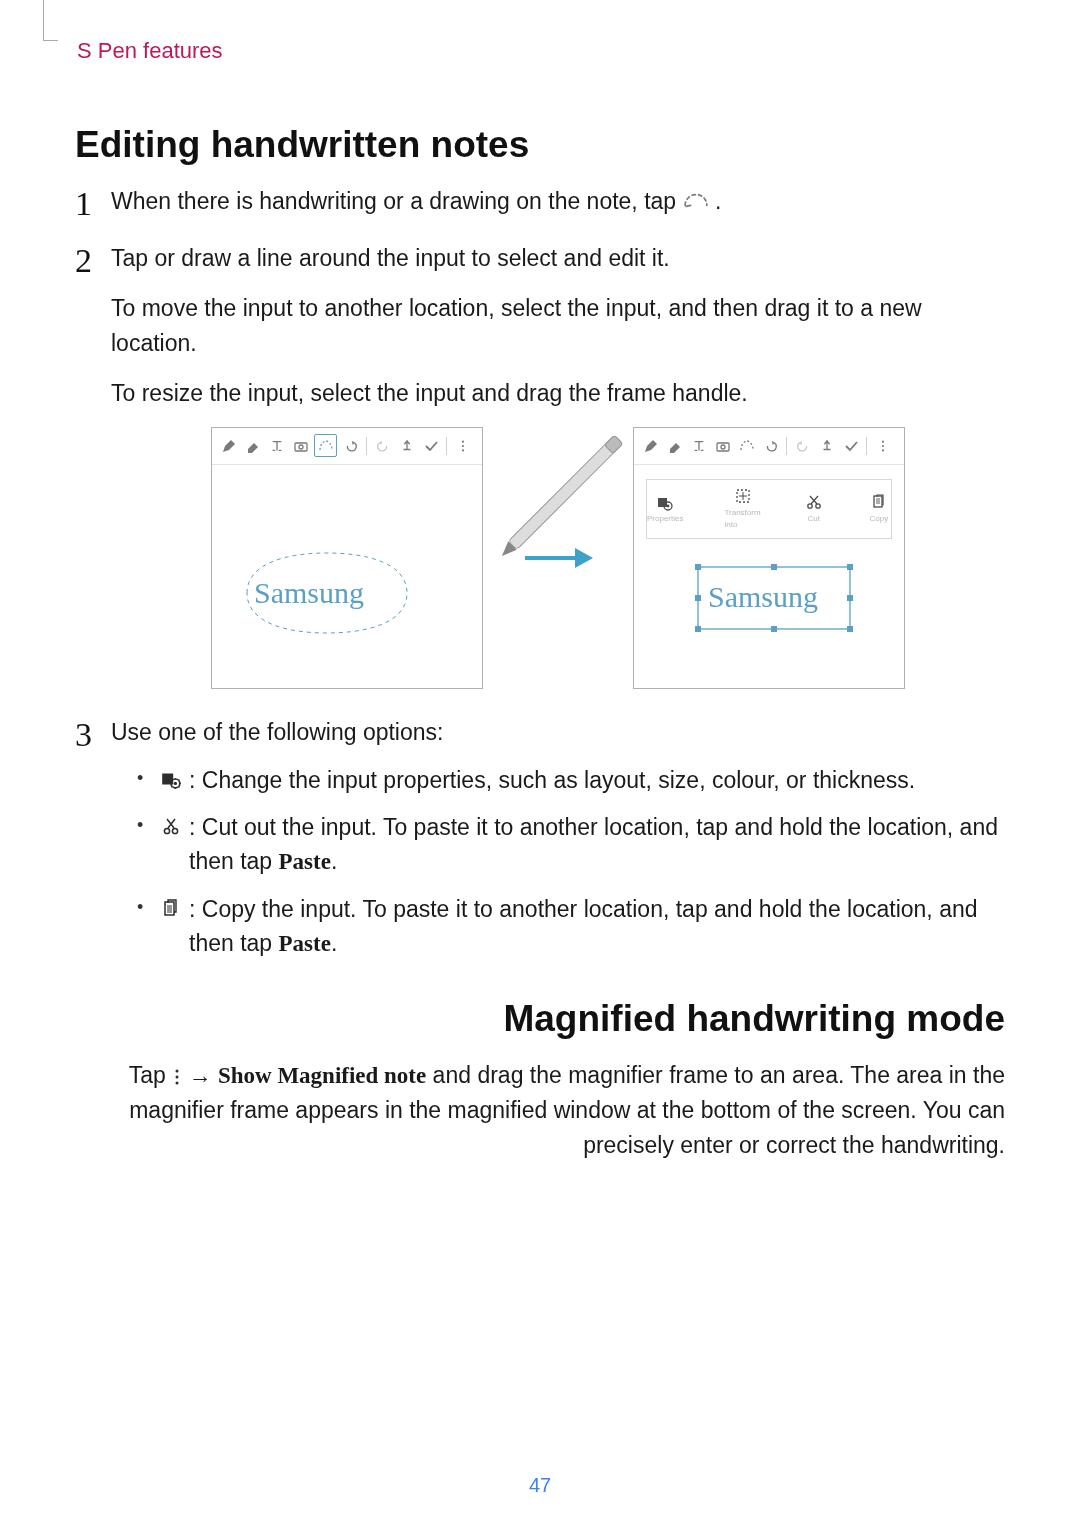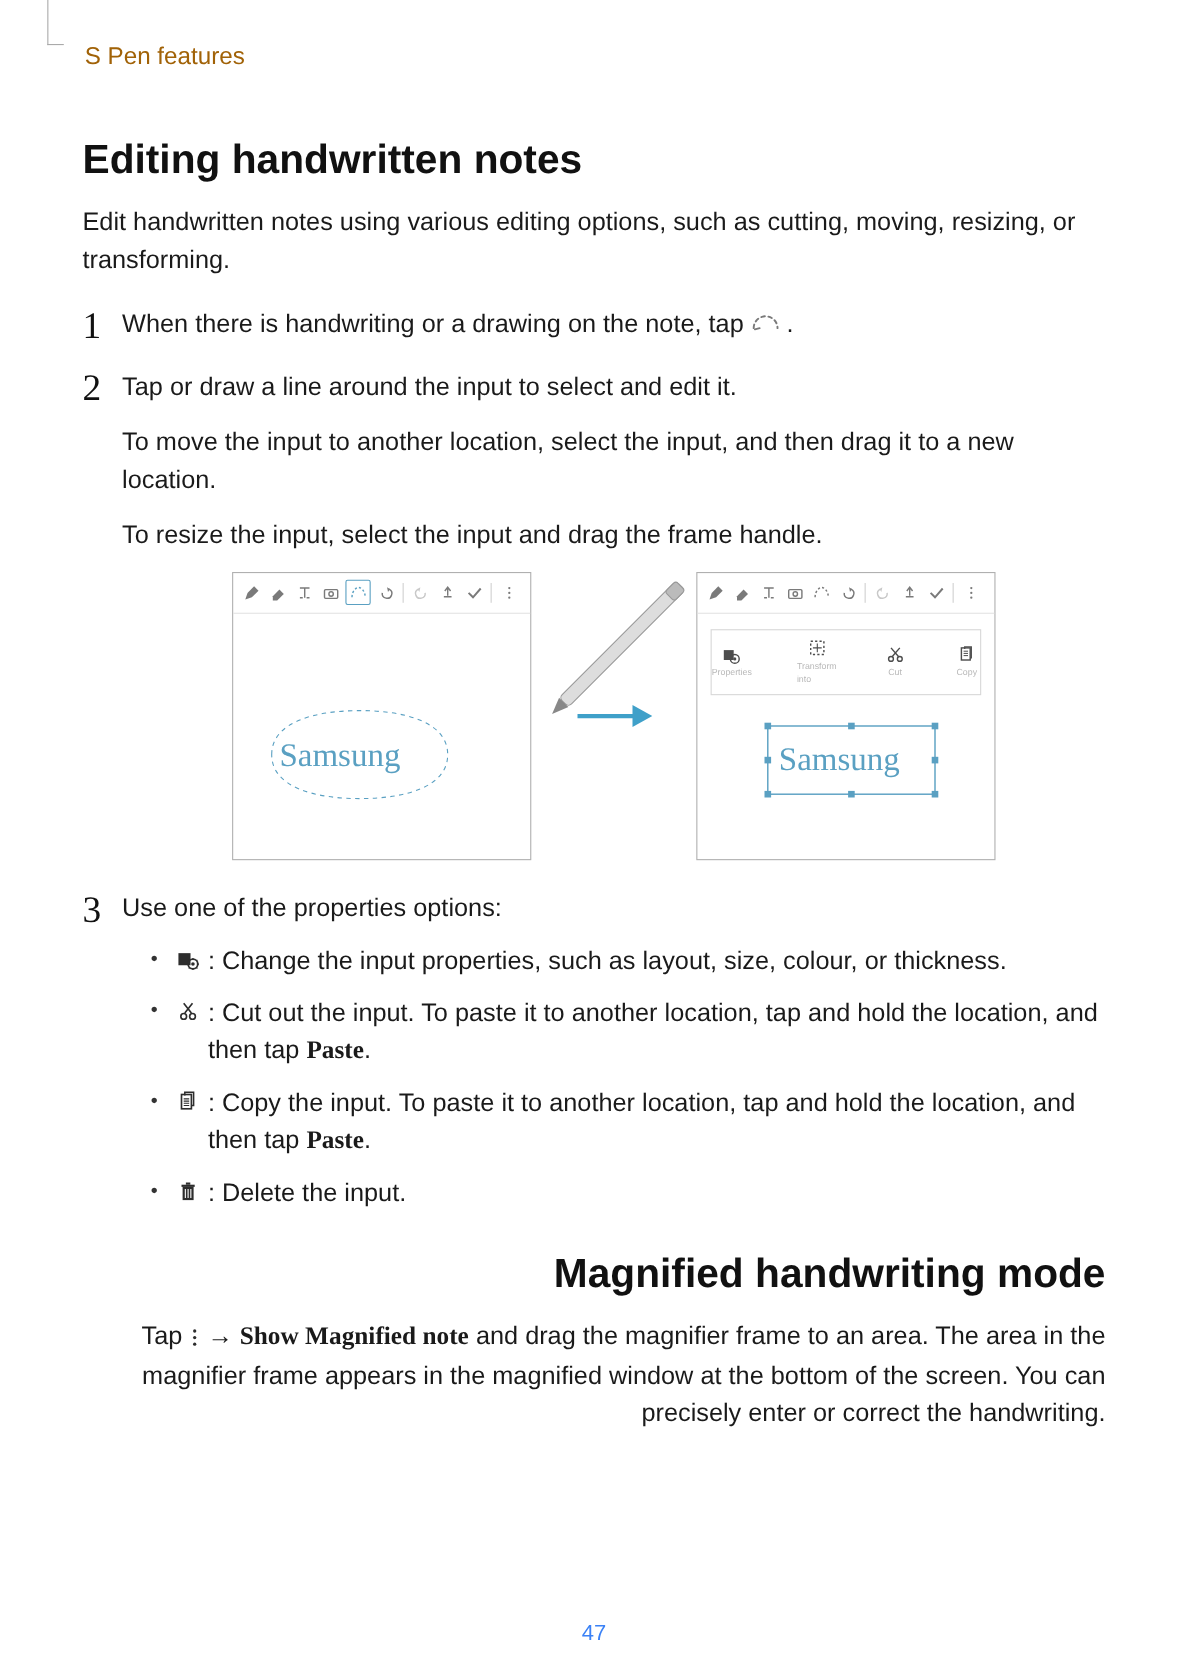--- a/index.html
+++ b/index.html
@@ -20,21 +20,21 @@
     position: absolute;
     left: 43px;
     top: 0;
     width: 14px;
     height: 40px;
     border-left: 1px solid #aaa;
     border-bottom: 1px solid #aaa;
   }
   .breadcrumb {
     font-size: 22px;
-    color: #a16207;
+    color: #be185d;
     margin-top: -2px;
     margin-left: 2px;
   }
   .content {
     margin-top: 60px;
   }
   h2 {
     font-size: 37px;
     font-weight: 700;
     margin: 0 0 18px 0;
@@ -218,21 +218,20 @@
 
 <div class="page">
   <div class="tab-handle"></div>
 
   <div class="breadcrumb">S Pen features</div>
 
   <div class="content">
 
     <h2>Editing handwritten notes</h2>
 
-    <p>Edit handwritten notes using various editing options, such as cutting, moving, resizing, or transforming.</p>
 
     <ol class="steps">
 
       <li>
         <span class="step-num">1</span>
         <div class="step-body">
           <p>
             <span>When there is handwriting or a drawing on the note, tap </span>
             <span class="inline-icon">
               <svg viewBox="0 0 24 20" width="26" height="22">
@@ -442,21 +441,21 @@
                 <text class="script" x="14" y="44">Samsung</text>
               </svg>
             </div>
           </div>
         </div>
       </li>
 
       <li>
         <span class="step-num">3</span>
         <div class="step-body">
-          <p style="margin-bottom:4px">Use one of the properties options:</p>
+          <p style="margin-bottom:4px">Use one of the following options:</p>
 
           <ul class="iconlist">
             <li>
               <span class="bullet-icon">
                 <svg viewBox="0 0 20 20" width="22" height="22">
                     <rect x="2" y="5" width="10" height="10" fill="#2d2d2d"></rect>
                     <circle cx="14" cy="14" r="4" fill="none" stroke="#2d2d2d" stroke-width="1.5"></circle>
                     <circle cx="14" cy="14" r="1.5" fill="#2d2d2d"></circle>
                     <path d="M14 9v1M14 18v1M9 14h1M18 14h1M10.5 10.5l.7.7M17 17l.7.7M17.7 10.5l-.7.7M10.5 17.7l.7-.7" stroke="#2d2d2d" stroke-width="1"></path>
                   </svg>
@@ -476,31 +475,20 @@
             <li>
               <span class="bullet-icon">
                 <svg viewBox="0 0 20 20" width="20" height="20">
                     <rect x="4" y="4" width="9" height="13" fill="none" stroke="#2d2d2d" stroke-width="1.5"></rect>
                     <path d="M7 5 V2 H15 V14 H13" stroke="#2d2d2d" stroke-width="1.4" fill="none"></path>
                     <path d="M6 8 H11 M6 10 H11 M6 12 H11 M6 14 H11" stroke="#2d2d2d" stroke-width="1"></path>
                   </svg>
               </span>
               <span> : Copy the input. To paste it to another location, tap and hold the location, and then tap </span><span class="bold">Paste</span><span>.</span>
             </li>
-            <li>
-              <span class="bullet-icon">
-                <svg viewBox="0 0 20 20" width="20" height="20">
-                    <rect x="5" y="6" width="10" height="12" fill="#2d2d2d"></rect>
-                    <rect x="4" y="4" width="12" height="2" fill="#2d2d2d"></rect>
-                    <rect x="8" y="2" width="4" height="2" fill="#2d2d2d"></rect>
-                    <path d="M7.5 8 V16 M10 8 V16 M12.5 8 V16" stroke="#fff" stroke-width="1"></path>
-                  </svg>
-              </span>
-              <span> : Delete the input.</span>
-            </li>
           </ul>
         </div>
       </li>
     </ol>
 
     <div class="section-2">
       <h2>Magnified handwriting mode</h2>
       <p>
         <span>Tap </span><span class="inline-icon" style="width:10px">
             <svg viewBox="0 0 8 18" width="8" height="18">

